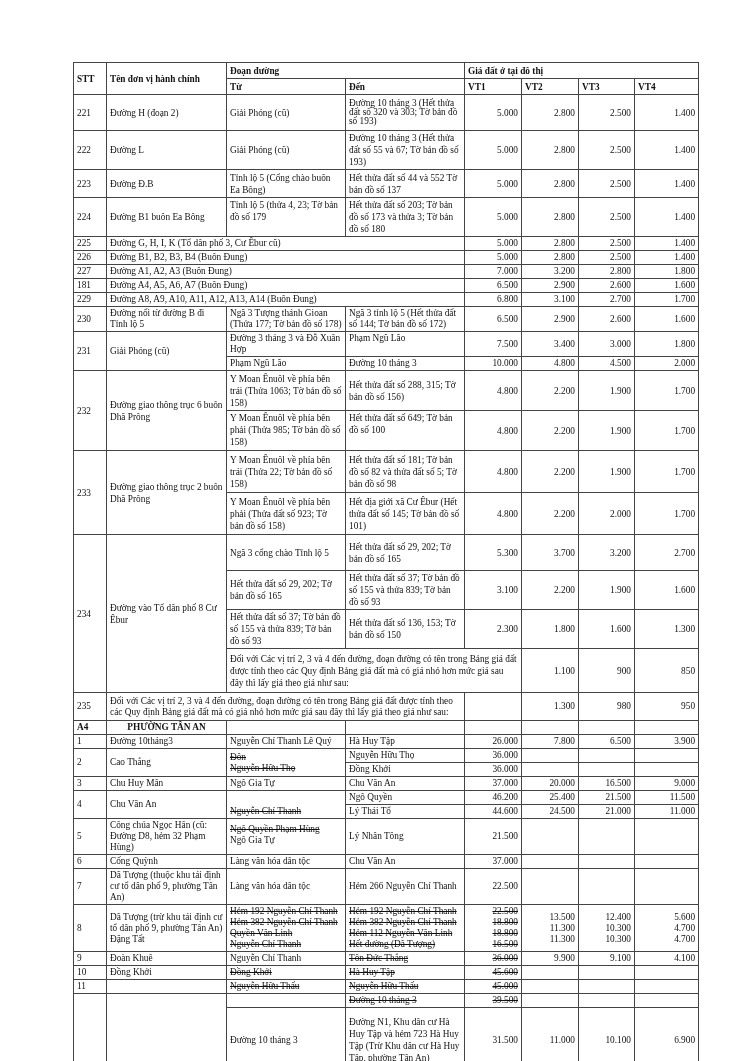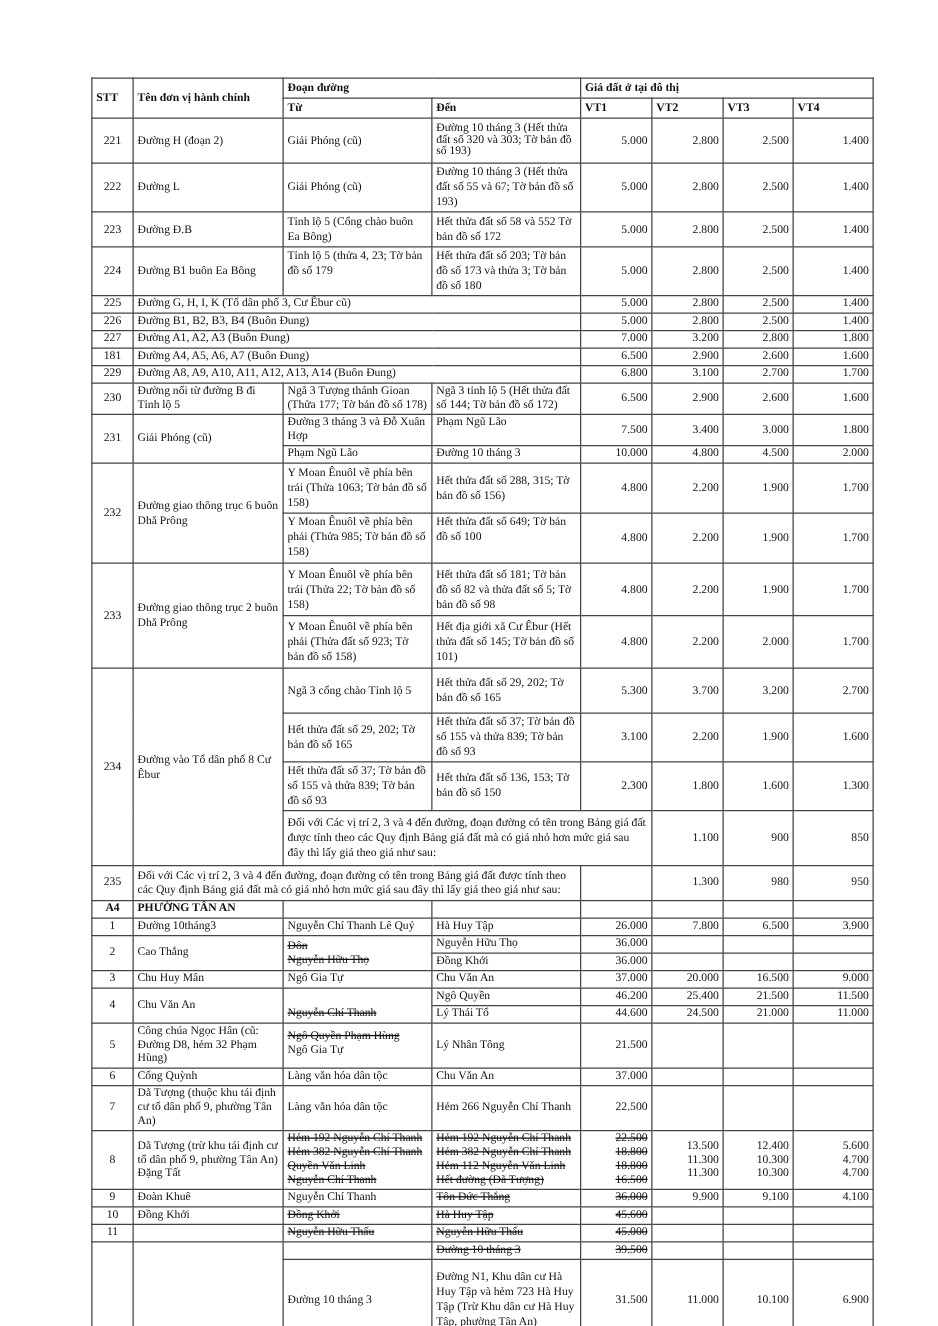--- a/index.html
+++ b/index.html
@@ -1,23 +1,23 @@
 <!DOCTYPE html>
 <html><head>
 <meta charset="utf-8">
 <style>
   html,body{margin:0;padding:0;background:#fff;}
   body{width:750px;height:1061px;position:relative;overflow:hidden;font-family:"Liberation Serif","DejaVu Serif",serif;color:#111;}
   .page{position:absolute;left:0;top:0;width:750px;height:1061px;}
   table.grid{position:absolute;left:73px;top:62px;width:625px;border-collapse:collapse;table-layout:fixed;font-size:9.3px;line-height:12px;}
   table.grid td, table.grid th{border:1px solid #444;padding:1px 3px;vertical-align:middle;overflow:hidden;}
   table.grid th{font-weight:bold;text-align:left;font-size:9.3px;height:13px;}
-  td.c{text-align:center;}
+  td.c{text-align:left;}
   td.n{text-align:right;}
-  .b{font-weight:bold;}
+  .b{font-weight:bold;text-align:center;}
   .small td{padding:0 3px;line-height:11px;}
   .pagenum{position:absolute;left:0;width:750px;top:1028px;text-align:center;font-size:10px;}
 </style>
 </head>
 <body>
 
 <div class="page">
 <table class="grid">
   <colgroup>
     <col style="width:33px">
@@ -64,21 +64,21 @@
     <td class="n">5.000</td>
     <td class="n">2.800</td>
     <td class="n">2.500</td>
     <td class="n">1.400</td>
   </tr>
 
   <tr style="height:28px">
     <td class="c">223</td>
     <td>Đường Đ.B</td>
     <td>Tỉnh lộ 5 (Cổng chào buôn Ea Bông)</td>
-    <td>Hết thửa đất số 58 và 552 Tờ bản đồ số 172</td>
+    <td>Hết thửa đất số 44 và 552 Tờ bản đồ số 137</td>
     <td class="n">5.000</td>
     <td class="n">2.800</td>
     <td class="n">2.500</td>
     <td class="n">1.400</td>
   </tr>
 
   <tr style="height:34px">
     <td class="c">224</td>
     <td>Đường B1 buôn Ea Bông</td>
     <td style="vertical-align:top">Tỉnh lộ 5 (thửa 4, 23; Tờ bản đồ số 179</td>

